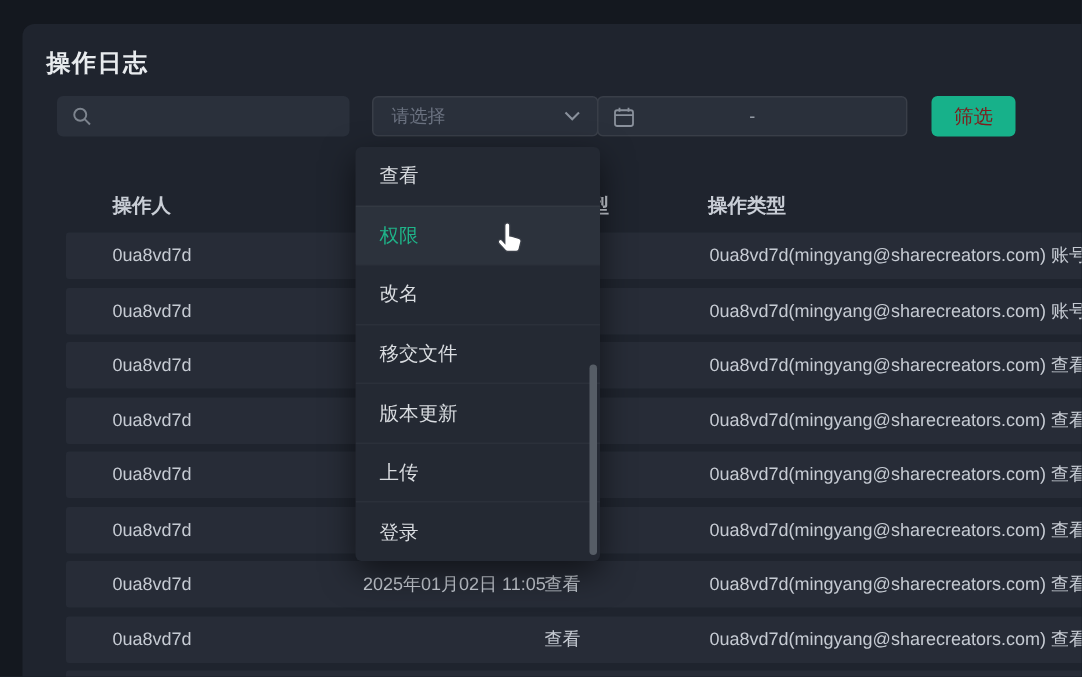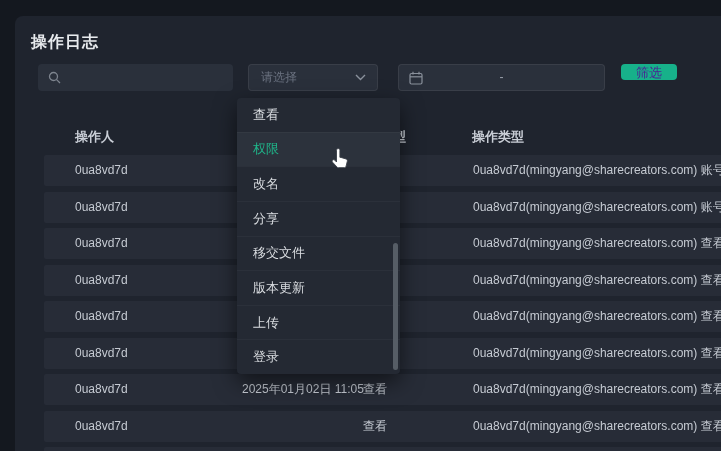--- a/index.html
+++ b/index.html
@@ -18,35 +18,35 @@
     position:absolute; left:16px; top:16px;
     font-size:16px; font-weight:700; color:#e8ebee; letter-spacing:1px;
   }
   
   .fld {
     position:absolute; top:48px; height:27px;
     background:#2a303b; border-radius:4px;
   }
   .search-input { left:23px; width:195px; }
   .search-input svg { position:absolute; left:10px; top:7px; }
-  .type-select { left:233px; width:130px; border:1px solid rgba(255,255,255,.07); }
+  .type-select { left:233px; width:151px; border:1px solid rgba(255,255,255,.07); }
   .type-select .ph {
     position:absolute; left:12px; top:0; line-height:25px;
     font-size:12px; color:#6b7280;
   }
   .type-select svg.chev { position:absolute; right:11px; top:9px; }
   .date-range { left:383px; width:207px; border:1px solid rgba(255,255,255,.07); }
   .date-range svg.cal { position:absolute; left:10px; top:6px; }
   .date-range .sep {
     position:absolute; left:0; right:0; top:0; text-align:center;
     line-height:25px; font-size:12px; color:#9aa1ab;
   }
   .filter-btn {
-    position:absolute; left:606px; top:48px; width:56px; height:16px;
-    border:none; border-radius:4px; color:#4c1d95; font-size:13px;
+    position:absolute; left:606px; top:48px; width:56px; height:27px;
+    border:none; border-radius:4px; color:#7f1d1d; font-size:13px;
     font-family:inherit; cursor:pointer;
   }
   
   .thead {
     position:absolute; left:29px; right:0; top:106px; height:30px;
     font-size:13px; font-weight:700; color:#c9ced6;
   }
   .thead span { position:absolute; top:0; line-height:30px; white-space:nowrap; }
   .h0 { left:31px; } .h1 { left:198px; } .h2 { left:310px; } .h3 { left:428px; }
   .tbody { position:absolute; left:29px; right:0; top:139px; }
@@ -178,23 +178,20 @@
   <div class="mitem">
     <span>查看</span>
   </div>
     <div class="mitem" style="background: rgb(44, 50, 60); color: rgb(31, 180, 137);">
     <span>权限</span>
   </div>
     <div class="mitem">
     <span>改名</span>
   </div>
     <div class="mitem">
-    <span>分享</span>
-  </div>
-    <div class="mitem">
     <span>移交文件</span>
   </div>
     <div class="mitem">
     <span>版本更新</span>
   </div>
     <div class="mitem">
     <span>上传</span>
   </div>
     <div class="mitem">
     <span>登录</span>

